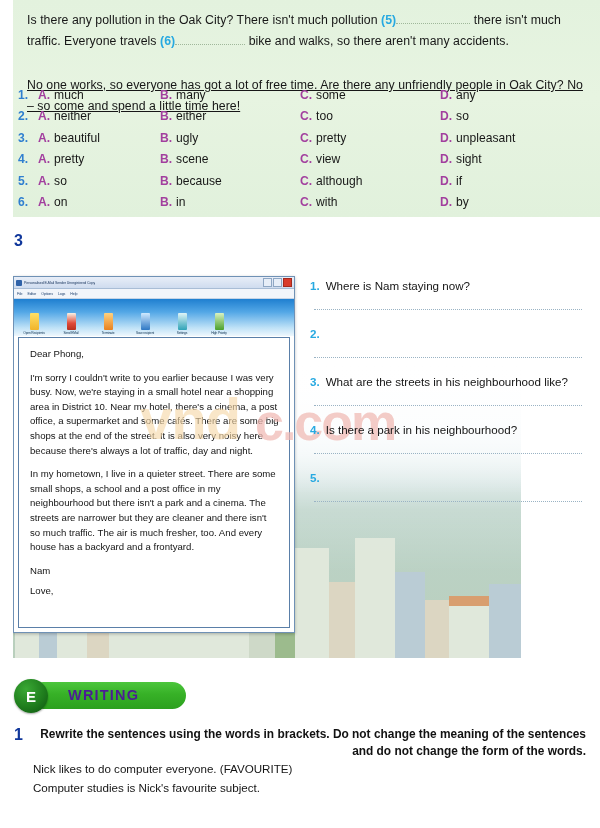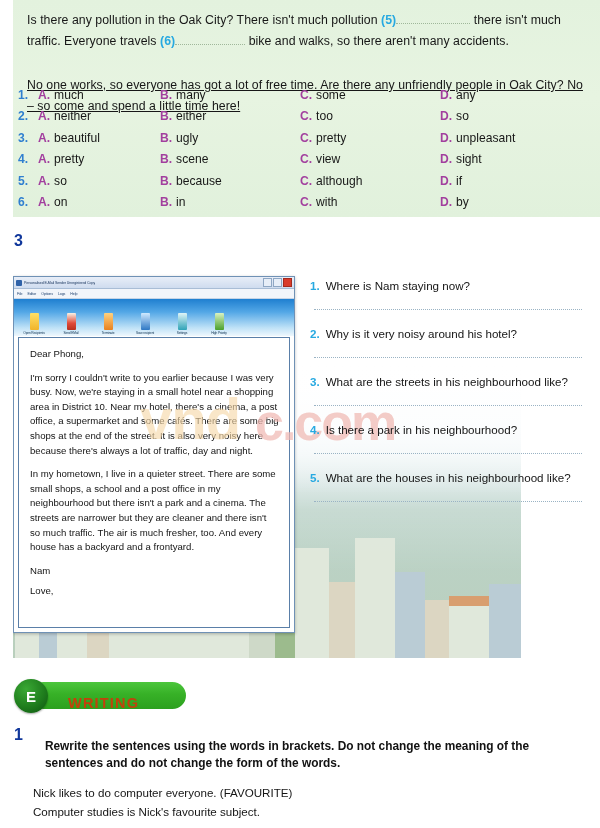--- a/index.html
+++ b/index.html
@@ -151,39 +151,39 @@
     pointer-events:none;white-space:nowrap;
   }
 
   
   .banner{position:absolute;left:14px;top:679px;height:34px;width:180px;}
   .banner-pill{
     position:absolute;left:16px;top:3px;width:156px;height:27px;border-radius:14px;
     background:linear-gradient(180deg,#4cc63c 0%,#37b127 45%,#2ca01e 100%);
   }
   .banner-pill-text{
-    position:absolute;left:54px;top:8px;color:#c2410c;font-weight:bold;
-    font-size:14.5px;letter-spacing:1.2px;font-family:"Liberation Sans",sans-serif;margin-top:8px;
+    position:absolute;left:54px;top:8px;color:#4c1d95;font-weight:bold;
+    font-size:14.5px;letter-spacing:1.2px;font-family:"Liberation Sans",sans-serif;
   }
   .banner-circle{
     position:absolute;left:0;top:0;width:34px;height:34px;border-radius:50%;
     background:radial-gradient(circle at 36% 30%,#3aa834 0%,#1f7d1d 55%,#0d5210 100%);
     box-shadow:0 1px 2px rgba(0,0,0,.35);
   }
   .banner-circle-text{
     position:absolute;left:0;top:0;width:34px;height:34px;
     display:flex;align-items:center;justify-content:center;
     color:#ffffff;font-weight:bold;font-size:15px;font-family:"Liberation Sans",sans-serif;
   }
 
   
   .w1{position:absolute;left:14px;top:726px;width:572px;display:flex;}
   .w1-num{color:#10379b;font-weight:bold;font-size:16px;margin-right:10px;flex:0 0 auto;}
   .w1-body{flex:1;}
-  .w1-instr{font-weight:bold;font-size:11.9px;line-height:16.5px;color:#121212;margin:12px;}
+  .w1-instr{font-weight:bold;font-size:11.9px;line-height:16.5px;color:#121212;margin:0;text-align:right;}
   .w1-example{
     color:#27a9e1;font-style:italic;font-size:11.4px;margin:9px 0 6px 0;font-weight:bold;
   }
   .w1-sent{font-size:11.6px;line-height:19px;color:#151515;margin:0;}
 </style>
 </head>
 <body>
 
 <div class="cloze-panel">
   <p class="cloze-p"><span>Is there any pollution in the Oak City? There isn't much pollution </span><span class="gapnum">(5)</span><span class="gapline gap5"></span><span> there isn't much traffic. Everyone travels </span><span class="gapnum">(6)</span><span class="gapline gap6"></span><span> bike and walks, so there aren't many accidents.</span></p>
@@ -397,42 +397,40 @@
   <div class="q-item">
     <div class="q-line">
         <span class="q-num">1.</span>
         <span>Where is Nam staying now?</span>
       </div>
     <div class="q-rule"></div>
   </div>
   <div class="q-item">
     <div class="q-line">
         <span class="q-num">2.</span>
-        <span>Why is it very noisy around his hotel?</span>
       </div>
     <div class="q-rule"></div>
   </div>
   <div class="q-item">
     <div class="q-line">
         <span class="q-num">3.</span>
         <span>What are the streets in his neighbourhood like?</span>
       </div>
     <div class="q-rule"></div>
   </div>
   <div class="q-item">
     <div class="q-line">
         <span class="q-num">4.</span>
         <span>Is there a park in his neighbourhood?</span>
       </div>
     <div class="q-rule"></div>
   </div>
   <div class="q-item">
     <div class="q-line">
         <span class="q-num">5.</span>
-        <span>What are the houses in his neighbourhood like?</span>
       </div>
     <div class="q-rule"></div>
   </div>
 </div>
 
 <div class="banner">
   <div class="banner-pill"></div>
   <div class="banner-pill-text">WRITING</div>
   <div class="banner-circle"></div>
   <div class="banner-circle-text">E</div>

